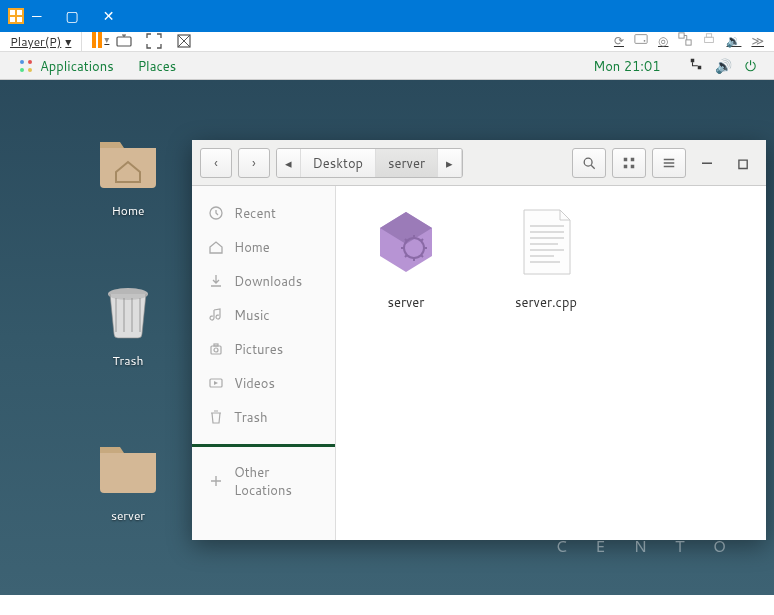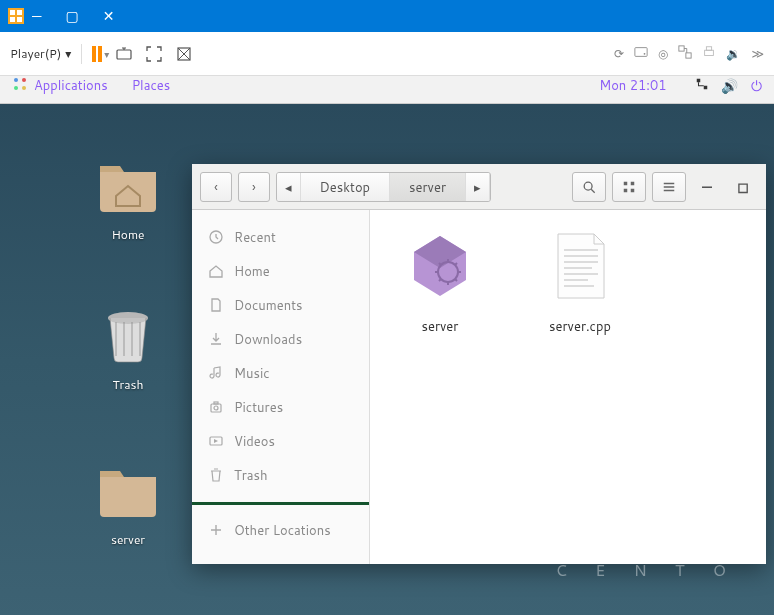--- a/index.html
+++ b/index.html
@@ -6,31 +6,31 @@
 body { width: 774px; height: 615px; overflow: hidden; background: #fff; position: relative; }
 
 
 .vm-titlebar { height: 32px; background: #0078d7; color: #fff; display: flex; align-items: center; font-size: 12px; padding: 0 8px; }
 .vm-titlebar .vm-icon { width: 16px; height: 16px; margin-right: 8px; }
 .vm-titlebar .vm-title { flex: 1; }
 .vm-titlebar .win-btns { display: flex; gap: 24px; padding-right: 8px; }
 .vm-titlebar .win-btns span { font-size: 14px; cursor: pointer; }
 
 
-.vm-toolbar { height: 44px; background: #fff; border-bottom: 1px solid #ddd; display: flex; align-items: center; padding: 0 10px; font-size: 12px; color: #333; }
+.vm-toolbar { height: 20px; background: #fff; border-bottom: 1px solid #ddd; display: flex; padding: 0 10px; font-size: 12px; color: #333; text-decoration: underline; }
 .vm-toolbar .player-menu { display: flex; align-items: center; gap: 4px; cursor: pointer; }
 .vm-toolbar .sep { width: 1px; height: 20px; background: #ddd; margin: 0 10px; }
 .vm-toolbar .pause { display: flex; gap: 2px; }
 .vm-toolbar .pause .bar { width: 4px; height: 16px; background: #ff8c00; }
 .vm-toolbar .tool-icon { width: 18px; height: 18px; margin: 0 6px; cursor: pointer; color: #555; display: flex; align-items: center; justify-content: center; }
 .vm-toolbar .spacer { flex: 1; }
 .vm-toolbar .right-icons { display: flex; gap: 10px; color: #888; }
 
 
-.gnome-top { height: 28px; background: #f2f2f2; border-bottom: 1px solid #ccc; display: flex; padding: 0 12px; font-size: 13px; color: #8b5cf6; }
+.gnome-top { height: 28px; background: #f2f2f2; border-bottom: 1px solid #ccc; display: flex; align-items: center; padding: 0 18px; font-size: 13px; color: #15803d; }
 .gnome-top .app-icon { width: 16px; height: 16px; margin-right: 6px; }
 .gnome-top .apps, .gnome-top .places { margin-right: 24px; cursor: pointer; }
 .gnome-top .gspacer { flex: 1; }
 .gnome-top .clock { margin-right: 17px; }
 .gnome-top .g-icon { margin-left: 12px; cursor: pointer; font-size:14px; }
 
 
 .desktop { position: relative; height: 515px; background: linear-gradient(180deg, #2a4a5c 0%, #345869 50%, #3d6273 100%); }
 .watermark-cent { position: absolute; right: 36px; bottom: 38px; color: rgba(255,255,255,0.4); letter-spacing: 12px; font-size: 16px; }
 .watermark-url { position: absolute; right: 10px; bottom: 6px; color: rgba(0,0,0,0.5); font-size: 12px; }
@@ -42,29 +42,29 @@
 .dicon.home { left: 88px; top: 50px; }
 .dicon.trash { left: 88px; top: 200px; }
 .dicon.server { left: 88px; top: 355px; }
 
 
 .fm { position: absolute; left: 192px; top: 60px; width: 574px; height: 400px; background: #fafafa; box-shadow: 0 6px 24px rgba(0,0,0,0.4); display: flex; flex-direction: column; border-radius: 2px; }
 .fm-header { height: 46px; background: #f0f0ef; border-bottom: 1px solid #ccc; display: flex; align-items: center; padding: 0 8px; gap: 6px; }
 .hbtn { height: 30px; border: 1px solid #bbb; background: linear-gradient(#fdfdfd,#efefef); border-radius: 3px; display: flex; align-items: center; justify-content: center; cursor: pointer; color: #666; font-size: 14px; }
 .hbtn.nav { width: 32px; }
 .pathbar { display: flex; border: 1px solid #bbb; border-radius: 3px; overflow: hidden; height: 30px; }
-.pathbar .pseg { padding: 0 19px; display: flex; align-items: center; font-size: 13px; color: #555; border-right: 1px solid #ddd; cursor: pointer; background: linear-gradient(#fdfdfd,#efefef);}
+.pathbar .pseg { padding: 0 12px; display: flex; align-items: center; font-size: 13px; color: #555; border-right: 1px solid #ddd; cursor: pointer; background: linear-gradient(#fdfdfd,#efefef);}
 .pathbar .pseg.active { background: linear-gradient(#e8e8e7,#dcdcdb); }
 .pathbar .pseg.chev { padding: 0 8px; }
 .fm-header .hspacer { flex: 1; }
 .hbtn.sq { width: 34px; }
 .hbtn.win { width: 30px; border:none; background:transparent; font-weight:bold; color:#555; }
 
 .fm-body { flex: 1; display: flex; }
-.fm-sidebar { width: 178px; background: #fafafa; border-right: 1px solid #ddd; padding: 10px 0; }
+.fm-sidebar { width: 144px; background: #fafafa; border-right: 1px solid #ddd; padding: 10px 0; }
 .sb-item { display: flex; align-items: center; gap: 10px; padding: 8px 16px; font-size: 13px; color: #888; cursor: pointer; }
 .sb-item svg { width: 16px; height: 16px; flex-shrink:0; }
 .sb-item.extra { margin-top: 10px; border-top: 3px solid #14532d; padding-top: 16px; }
 
 .fm-content { flex: 1; background: #fff; padding: 20px; display: flex; gap: 40px; align-items: flex-start; }
 .file { width: 100px; text-align: center; cursor: pointer; }
 .file svg { width: 72px; height: 72px; }
 .file .flbl { margin-top: 10px; font-size: 13px; color: #333; }
 
 
@@ -228,26 +228,20 @@
             <span>Recent</span>
           </div>
         <div class="sb-item">
             <svg viewBox="0 0 16 16">
               <path d="M2 8l6-5 6 5v6H2z" fill="none" stroke="#aaa" stroke-width="1.3"></path>
             </svg>
             <span>Home</span>
           </div>
         <div class="sb-item">
             <svg viewBox="0 0 16 16">
-              <path d="M4 2h6l2 2v10H4z" fill="none" stroke="#aaa" stroke-width="1.3"></path>
-            </svg>
-            <span>Documents</span>
-          </div>
-        <div class="sb-item">
-            <svg viewBox="0 0 16 16">
               <path d="M8 2v8m-3-3l3 3 3-3M3 13h10" stroke="#aaa" stroke-width="1.3" fill="none"></path>
             </svg>
             <span>Downloads</span>
           </div>
         <div class="sb-item">
             <svg viewBox="0 0 16 16">
               <path d="M6 3v8a2 2 0 1 1-1-1.7M6 3l6-1v8a2 2 0 1 1-1-1.7" fill="none" stroke="#aaa" stroke-width="1.2"></path>
             </svg>
             <span>Music</span>
           </div>

